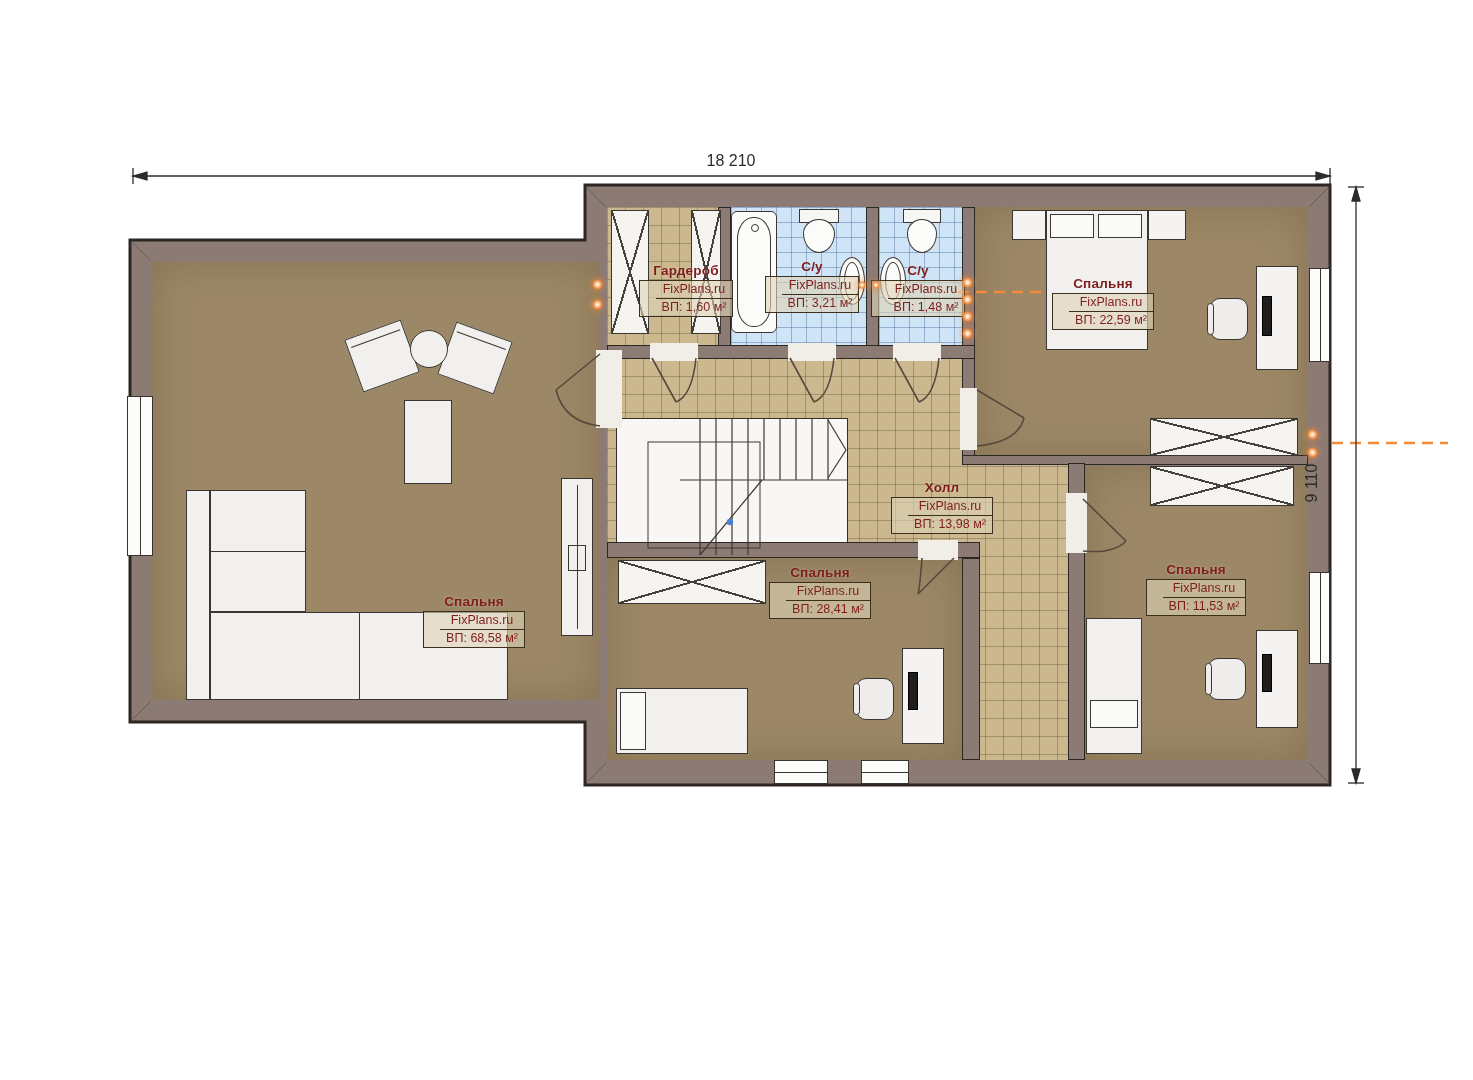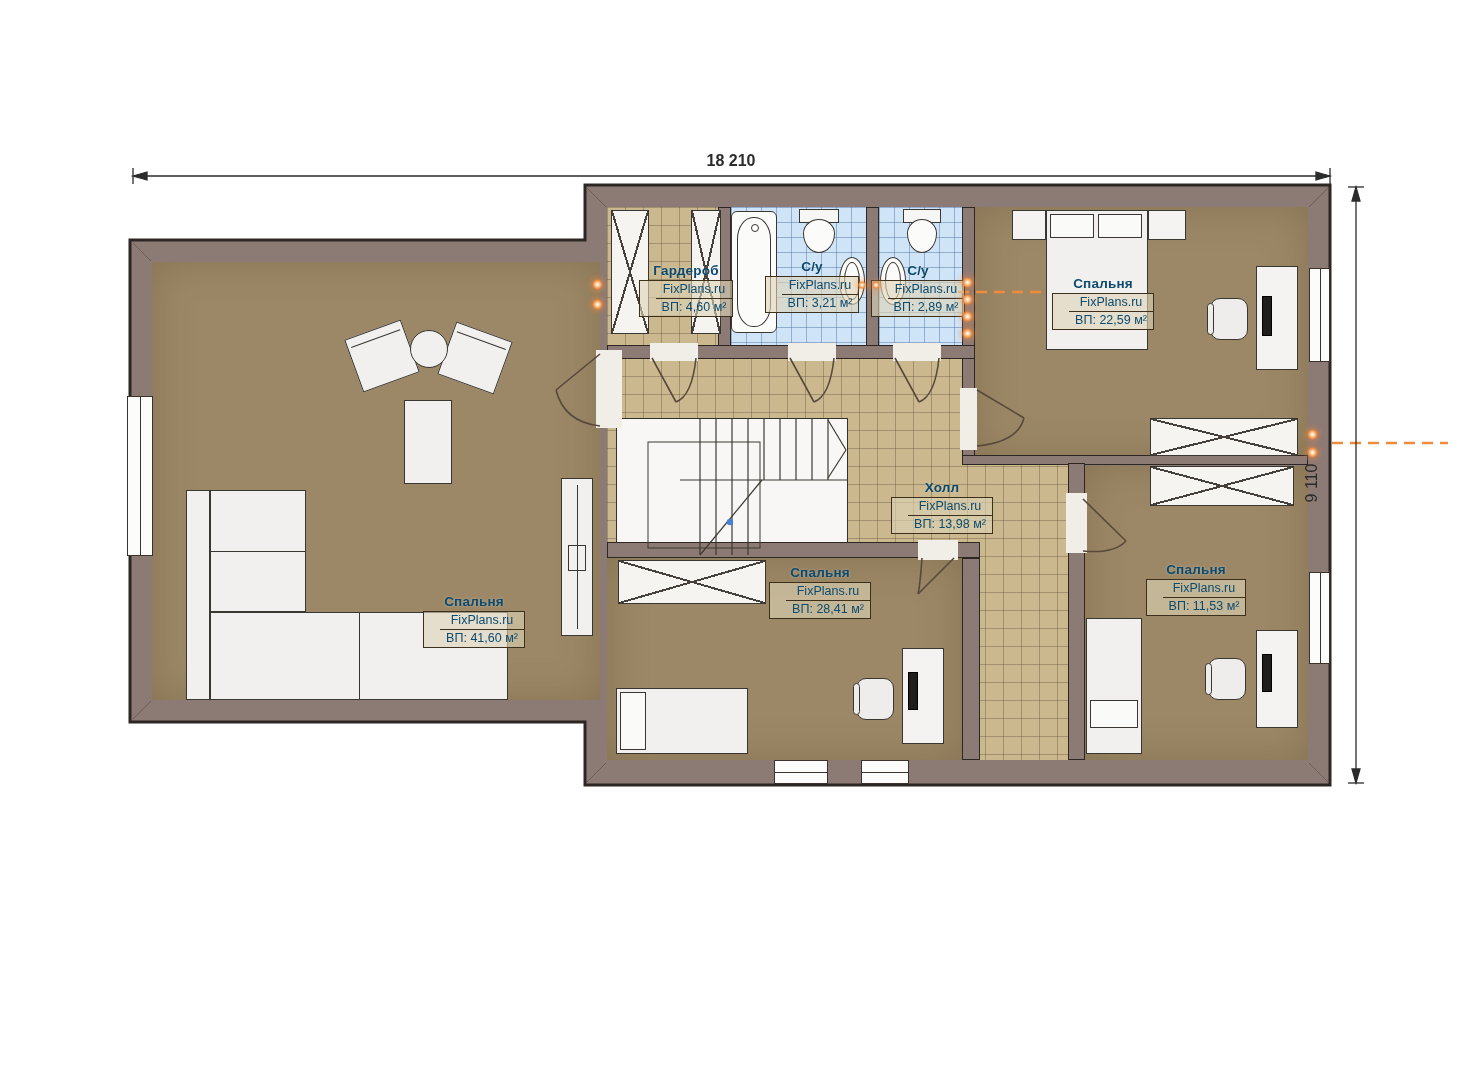--- a/index.html
+++ b/index.html
@@ -48,21 +48,21 @@
   .toilet::after{content:"";position:absolute;left:4px;right:4px;top:10px;bottom:0;background:#fbfbfa;border:1.2px solid #3a3632;border-radius:50%/42% 42% 58% 58%;}
   .sink{background:#fbfbfa;border:1.2px solid #3a3632;border-radius:50%;position:absolute;}
   .sink::before{content:"";position:absolute;inset:4px;border:1px solid #3a3632;border-radius:50%;}
   .desk{background:#f4f3f1;border:1.5px solid #3a3632;position:absolute;}
   .monitor{background:#1f1e1d;border:1px solid #000;position:absolute;}
   .chair{background:#eeedeb;border:1.5px solid #3a3632;border-radius:10px;position:absolute;}
   .chair::after{content:"";position:absolute;top:4px;bottom:4px;left:-4px;width:5px;border:1.2px solid #3a3632;border-radius:4px;background:#eeedeb;}
   .nightstand{background:#f4f3f1;border:1.5px solid #3a3632;position:absolute;}
   .stairwell{background:#f8f7f5;border:1.5px solid #35302b;position:absolute;}
   
-  .room-label{position:absolute;width:130px;text-align:center;color:#0c4a6e;}
+  .room-label{position:absolute;width:130px;text-align:center;color:#7f1d1d;}
   .rl-title{font-size:13.5px;font-weight:bold;letter-spacing:.2px;text-shadow:0 0 3px rgba(255,255,255,.35);}
   .rl-box{display:inline-block;margin-top:2px;border:1.5px solid #3c2f1c;background:rgba(221,211,182,.62);min-width:88px;}
   .rl-box div{padding:0 6px;font-size:12.5px;line-height:17px;white-space:nowrap;margin-left:16px;}
   .rl-box div + div{border-top:1.5px solid #3c2f1c;}
   
   .sconce{position:absolute;width:11px;height:11px;border-radius:50%;
      background:radial-gradient(circle,#fff3df 10%,#ed8a3f 55%,rgba(237,138,63,.12) 78%,transparent 80%);
      box-shadow:0 0 5px 2px rgba(237,138,63,.45);}
   .sconce.small{width:8px;height:8px;}
   
@@ -225,69 +225,69 @@
   <div class="sconce lyr-dot" style="left:962px;top:294px;"></div>
   <div class="sconce lyr-dot" style="left:962px;top:311px;"></div>
   <div class="sconce lyr-dot" style="left:962px;top:328px;"></div>
   <div class="sconce lyr-dot" style="left:1307px;top:429px;"></div>
   <div class="sconce lyr-dot" style="left:1307px;top:447px;"></div>
 
   <div class="room-label lyr-label" style="left:621px;top:263px;">
     <div class="rl-title">Гардероб</div>
     <div class="rl-box">
       <div>FixPlans.ru</div>
-      <div>ВП: 4,60 м²</div>
+      <div>ВП: 1,60 м²</div>
     </div>
   </div>
   <div class="room-label lyr-label" style="left:747px;top:259px;">
     <div class="rl-title">С/у</div>
     <div class="rl-box">
       <div>FixPlans.ru</div>
       <div>ВП: 3,21 м²</div>
     </div>
   </div>
   <div class="room-label lyr-label" style="left:853px;top:263px;">
     <div class="rl-title">С/у</div>
     <div class="rl-box">
       <div>FixPlans.ru</div>
-      <div>ВП: 2,89 м²</div>
+      <div>ВП: 1,48 м²</div>
     </div>
   </div>
   <div class="room-label lyr-label" style="left:1038px;top:276px;">
     <div class="rl-title">Спальня</div>
     <div class="rl-box">
       <div>FixPlans.ru</div>
       <div>ВП: 22,59 м²</div>
     </div>
   </div>
   <div class="room-label lyr-label" style="left:877px;top:480px;">
     <div class="rl-title">Холл</div>
     <div class="rl-box">
       <div>FixPlans.ru</div>
       <div>ВП: 13,98 м²</div>
     </div>
   </div>
   <div class="room-label lyr-label" style="left:409px;top:594px;">
     <div class="rl-title">Спальня</div>
     <div class="rl-box">
       <div>FixPlans.ru</div>
-      <div>ВП: 41,60 м²</div>
+      <div>ВП: 68,58 м²</div>
     </div>
   </div>
   <div class="room-label lyr-label" style="left:755px;top:565px;">
     <div class="rl-title">Спальня</div>
     <div class="rl-box">
       <div>FixPlans.ru</div>
       <div>ВП: 28,41 м²</div>
     </div>
   </div>
   <div class="room-label lyr-label" style="left:1131px;top:562px;">
     <div class="rl-title">Спальня</div>
     <div class="rl-box">
       <div>FixPlans.ru</div>
       <div>ВП: 11,53 м²</div>
     </div>
   </div>
 
-  <div class="dim-text lyr-label" style="left:681px;top:152px;width:100px;font-weight:bold;">18 210</div>
+  <div class="dim-text lyr-label" style="left:681px;top:152px;width:100px;">18 210</div>
   <div class="dim-text lyr-label" style="left:1303px;top:528px;width:90px;transform:rotate(-90deg);transform-origin:0 0;">9 110</div>
 
 </div>
 
 </body></html>

